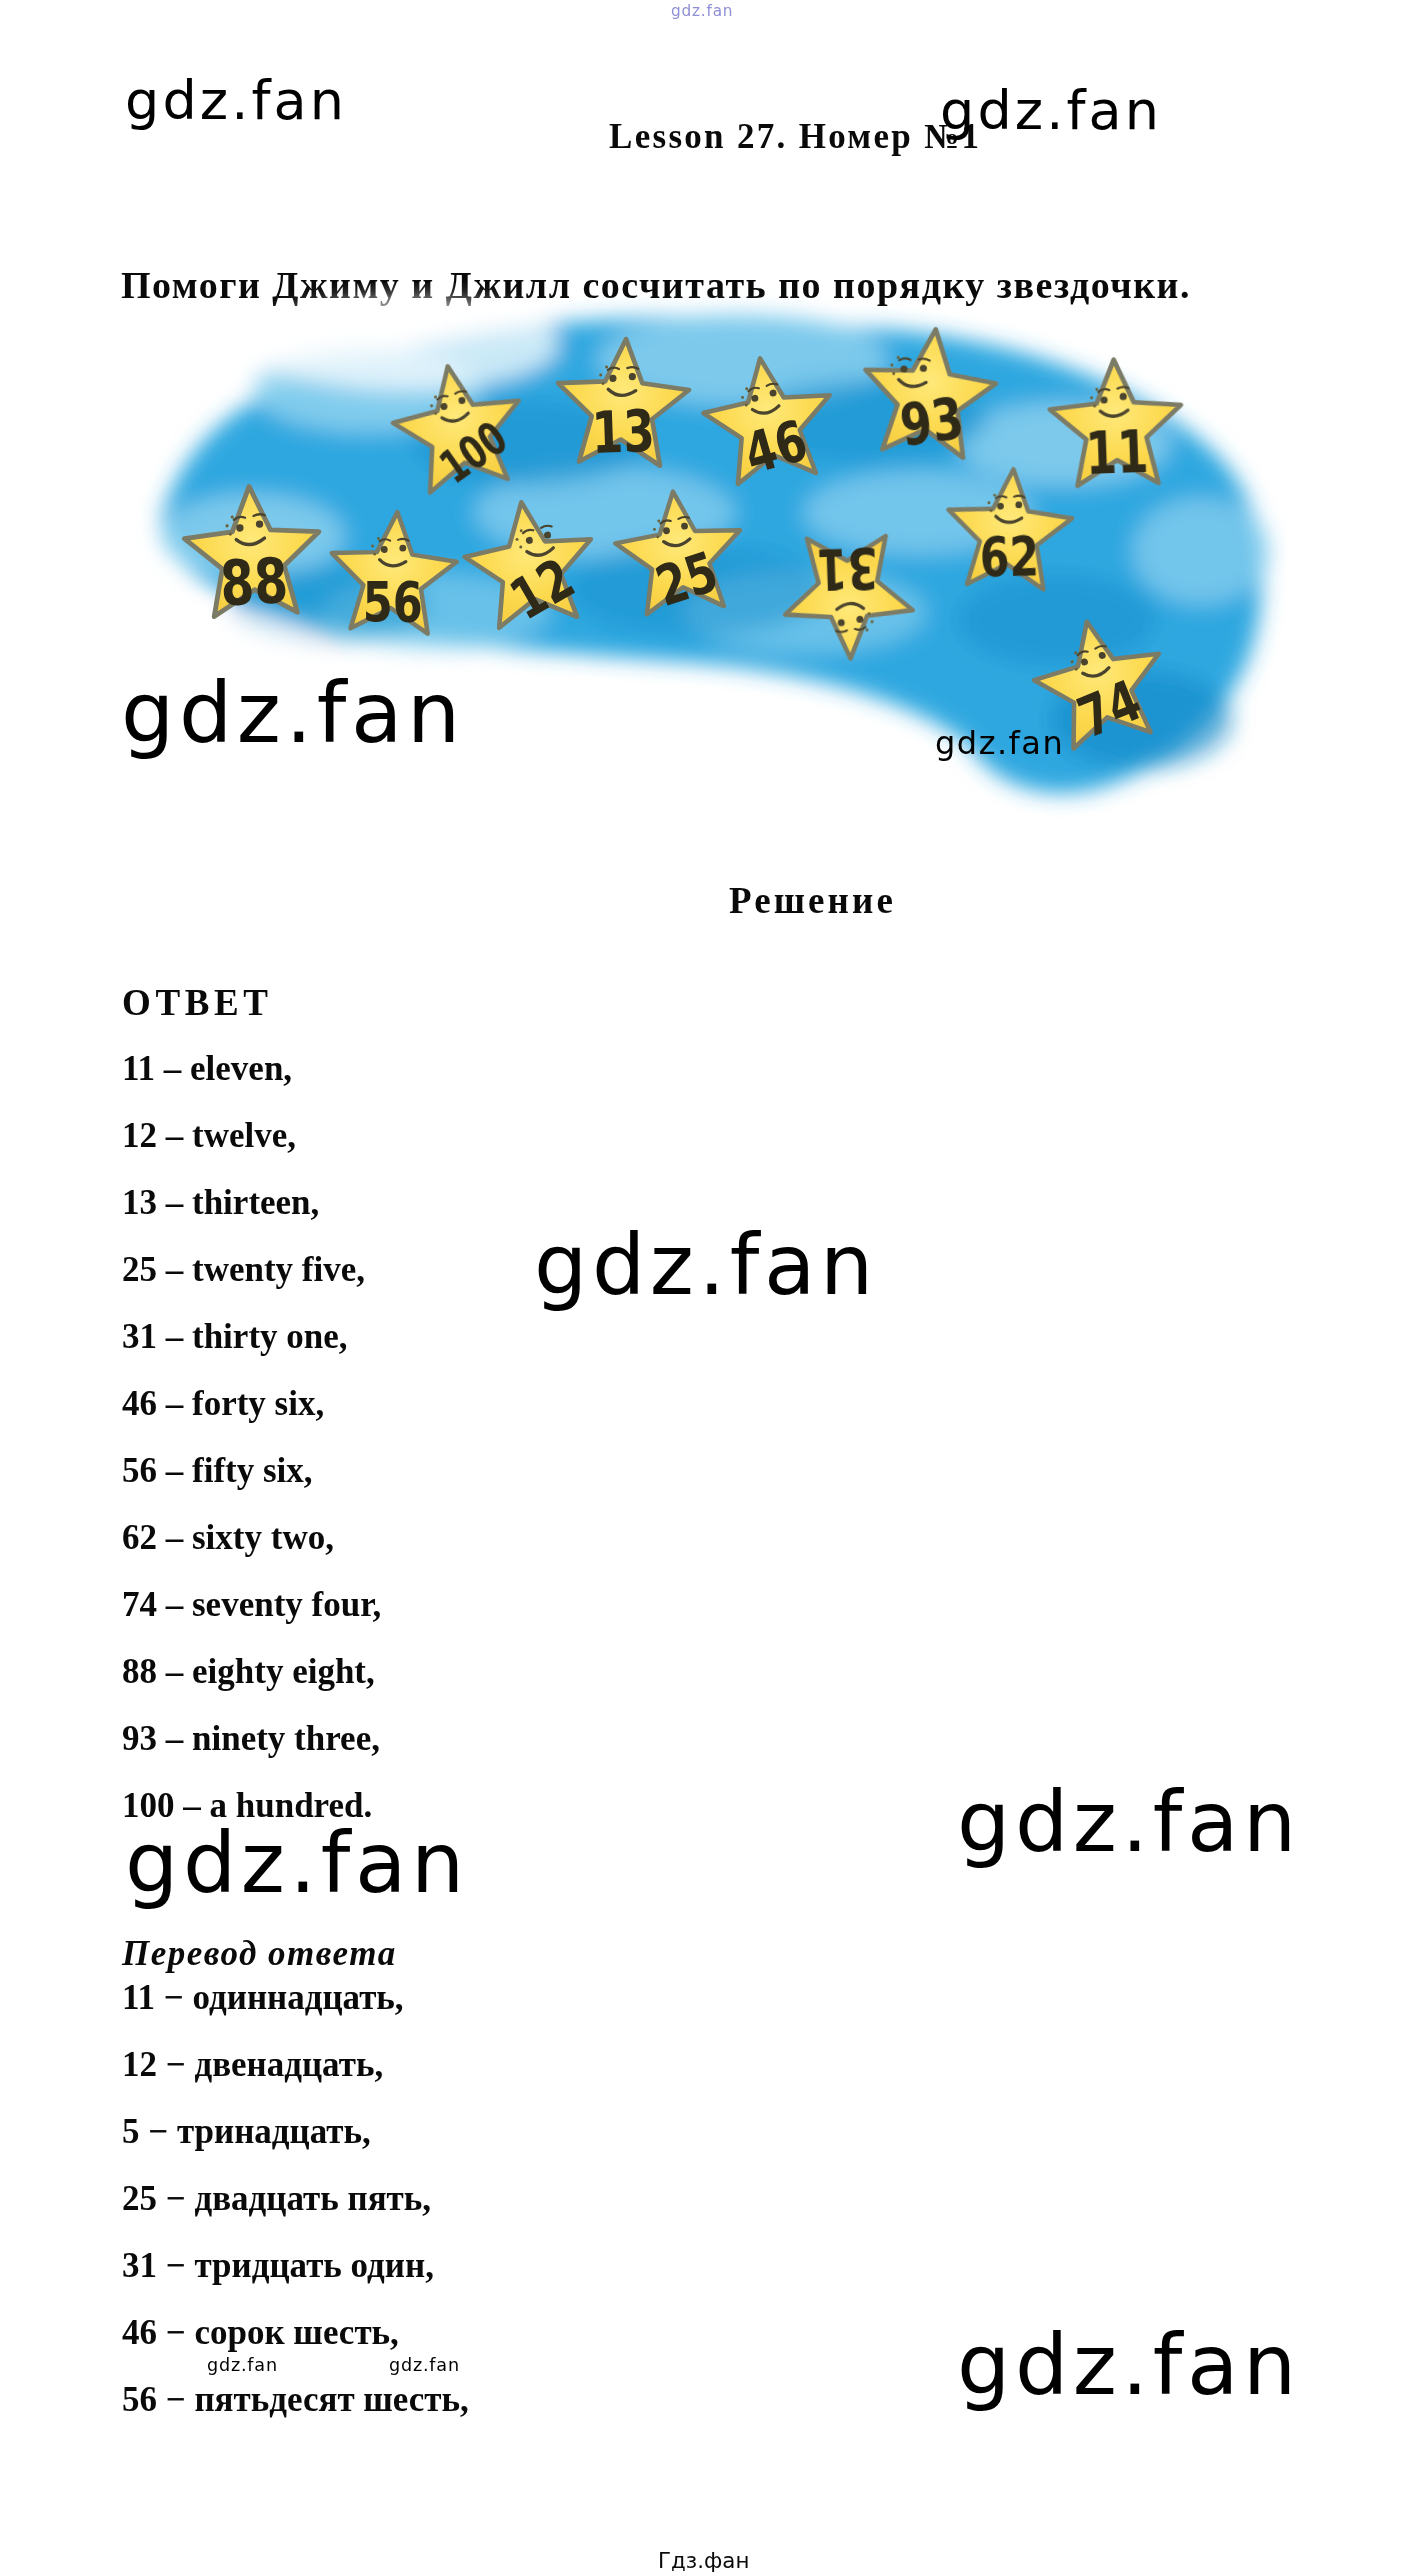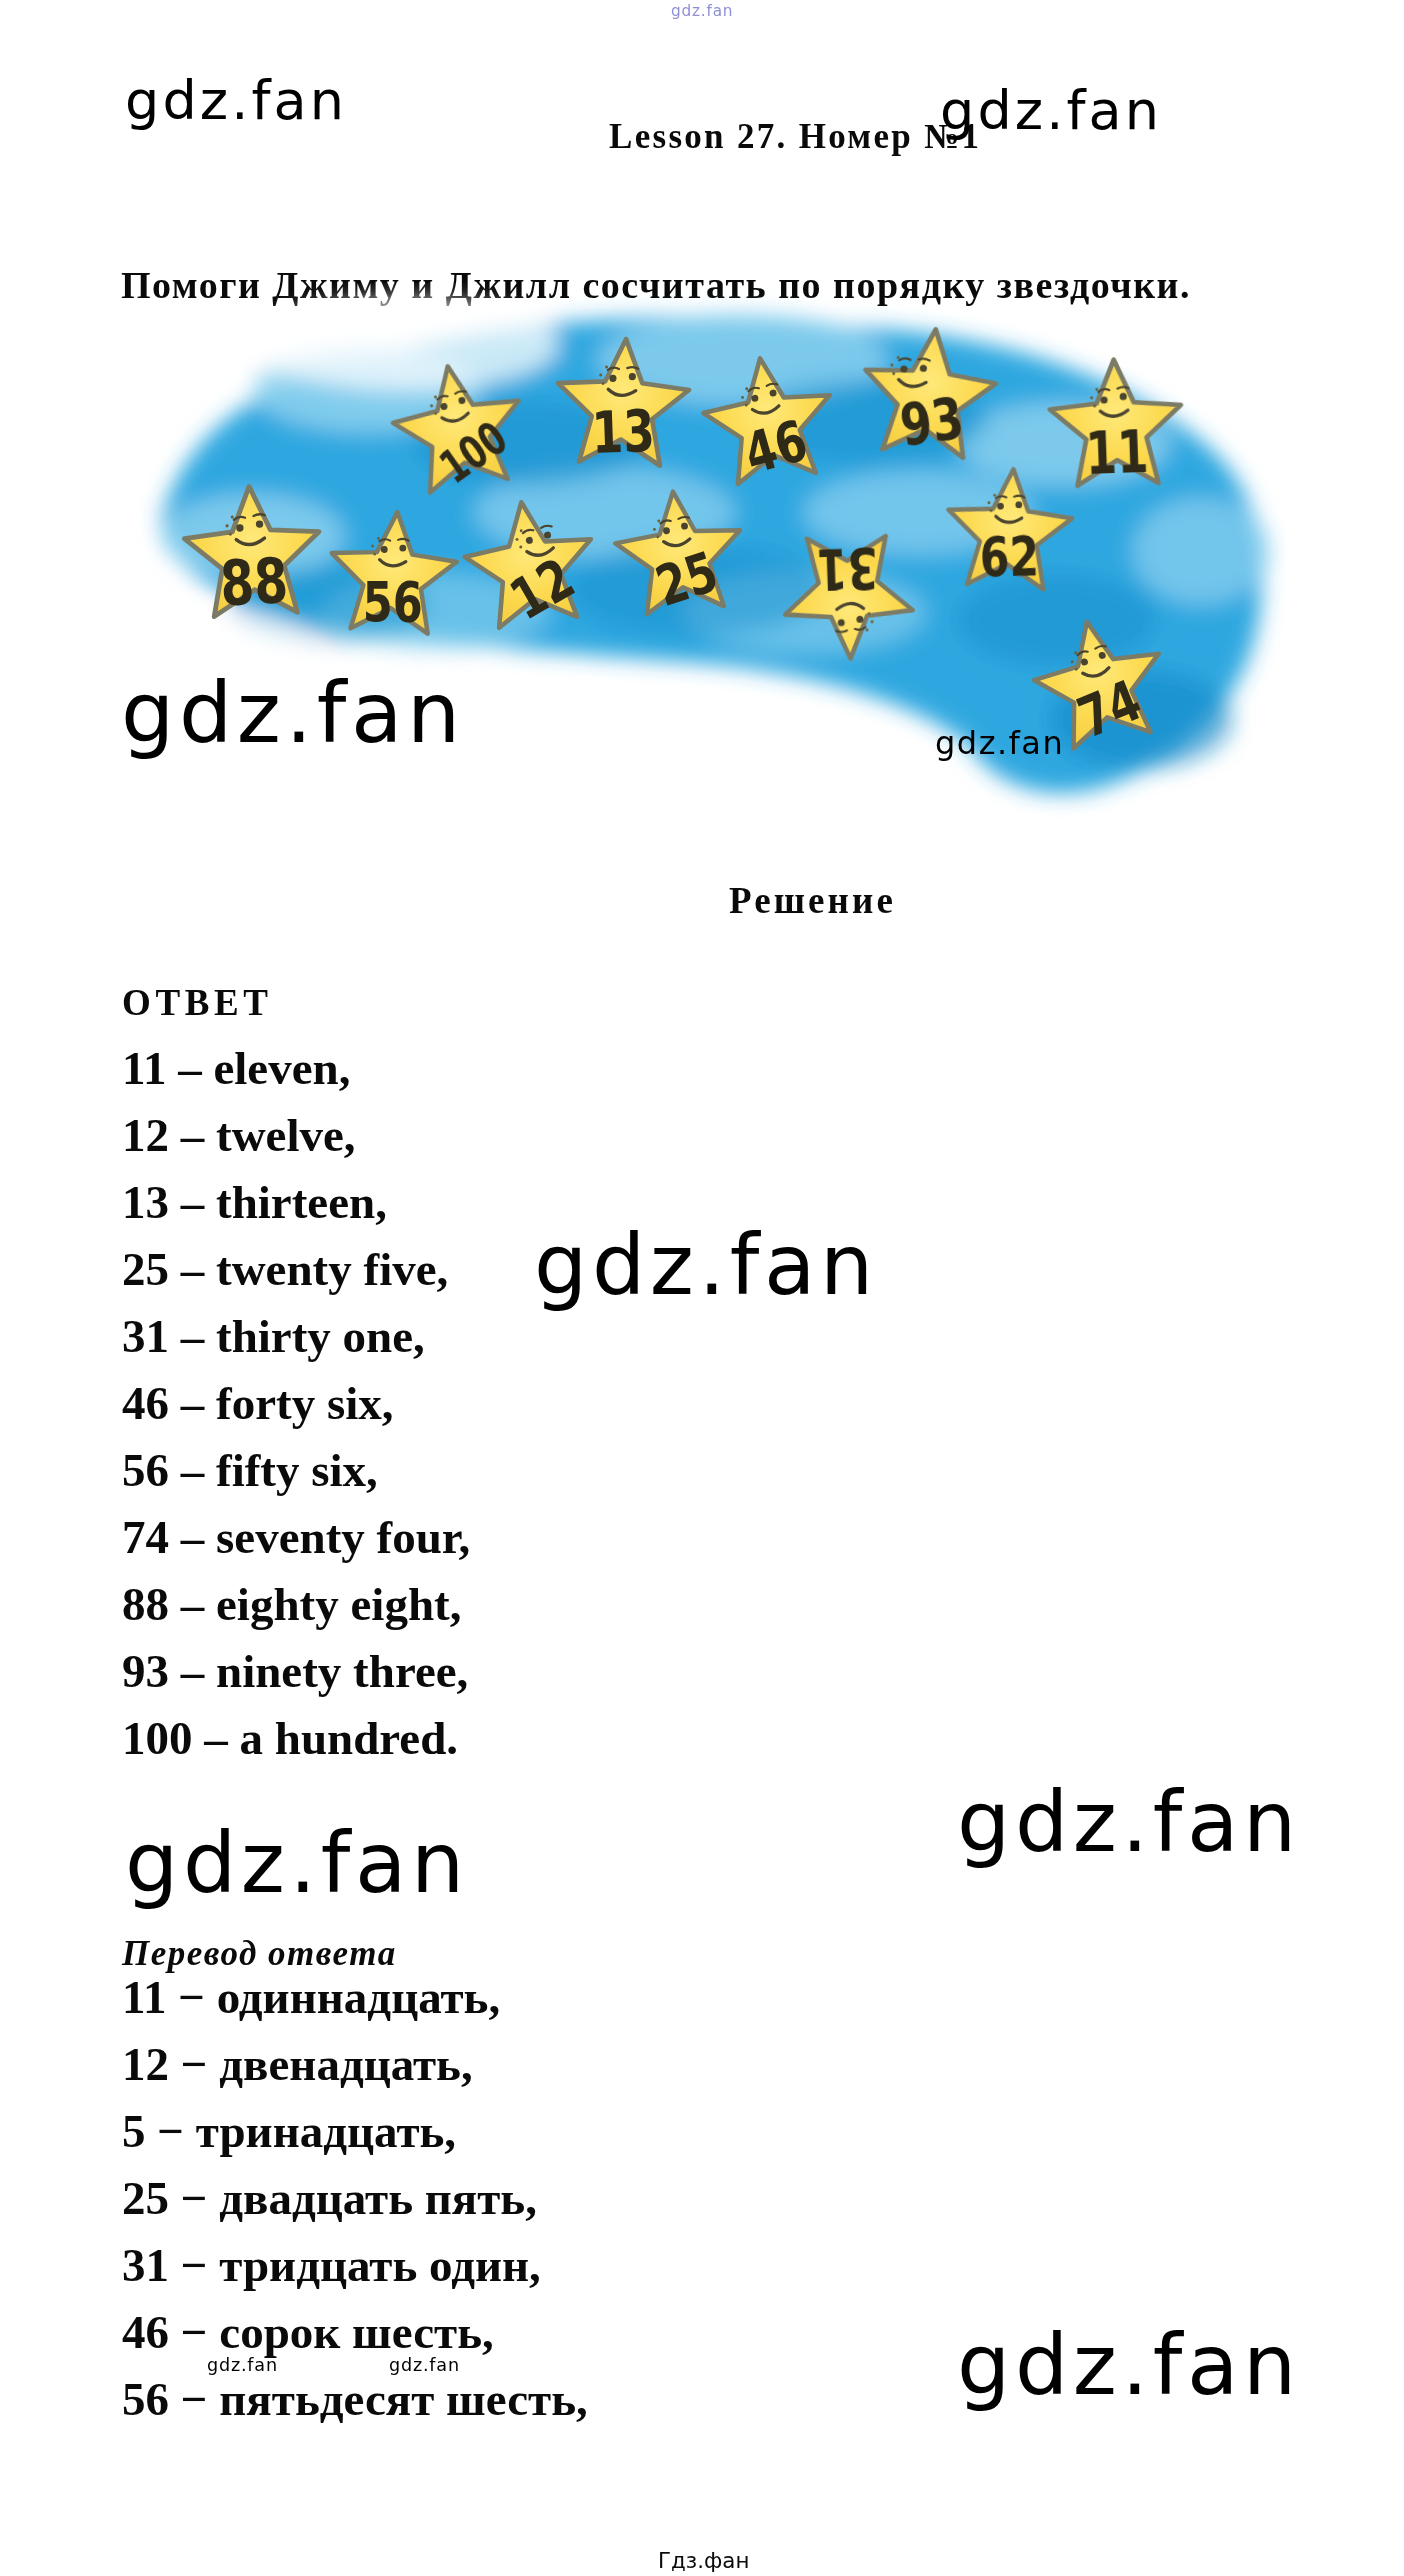--- a/index.html
+++ b/index.html
@@ -19,21 +19,21 @@
   .title{left:609px;top:117px;font-size:35px;letter-spacing:2.3px;}
   .wm-left-top{left:125px;top:69px;font-size:54px;letter-spacing:3.1px;}
   .wm-right-top{left:940px;top:79px;font-size:54px;letter-spacing:3.1px;}
   .prompt{left:121px;top:227px;font-size:38px;letter-spacing:1.5px;margin-top:36px;}
   .illustration{left:115px;top:283px;width:1171px;height:536px;}
   .wm-big{font-size:84px;letter-spacing:4.6px;}
   .wm-big-1{left:121px;top:664px;}
   .wm-small-1{left:935px;top:724px;font-size:32px;letter-spacing:1.5px;}
   .solution-heading{left:729px;top:879px;font-size:37px;letter-spacing:3.1px;}
   .answer-heading{left:122px;top:981px;font-size:37px;font-weight:bold;letter-spacing:4.6px;}
-  .list{position:absolute;font-size:47px;line-height:67px;white-space:nowrap;}
+  .list{position:absolute;font-size:35px;line-height:67px;white-space:nowrap;}
   .answer-list{left:122px;top:1035px;}
   .wm-mid{left:534px;top:1216px;}
   .wm-right-2{left:957px;top:1773px;}
   .wm-left-2{left:125px;top:1814px;}
   .translation-heading{left:122px;top:1934px;font-size:35px;font-weight:bold;font-style:italic;letter-spacing:1.5px;}
   .translation-list{left:122px;top:1964px;}
   .wm-pair{font-size:17.6px;letter-spacing:0.8px;}
   .wm-pair-1{left:207px;top:2355px;}
   .wm-pair-2{left:389px;top:2355px;}
   .wm-bottom-right{left:957px;top:2316px;}
@@ -171,20 +171,21 @@
 
   <div class="abs serif answer-heading">ОТВЕТ</div>
   <div class="list serif answer-list">
       <div>11 – eleven,</div>
       <div>12 – twelve,</div>
       <div>13 – thirteen,</div>
       <div>25 – twenty five,</div>
       <div>31 – thirty one,</div>
       <div>46 – forty six,</div>
       <div>56 – fifty six,</div>
+      <div>62 – sixty two,</div>
       <div>74 – seventy four,</div>
       <div>88 – eighty eight,</div>
       <div>93 – ninety three,</div>
       <div>100 – a hundred.</div>
     </div>
 
   <div class="abs wm wm-big wm-mid">gdz.fan</div>
   <div class="abs wm wm-big wm-right-2">gdz.fan</div>
   <div class="abs wm wm-big wm-left-2">gdz.fan</div>
 

